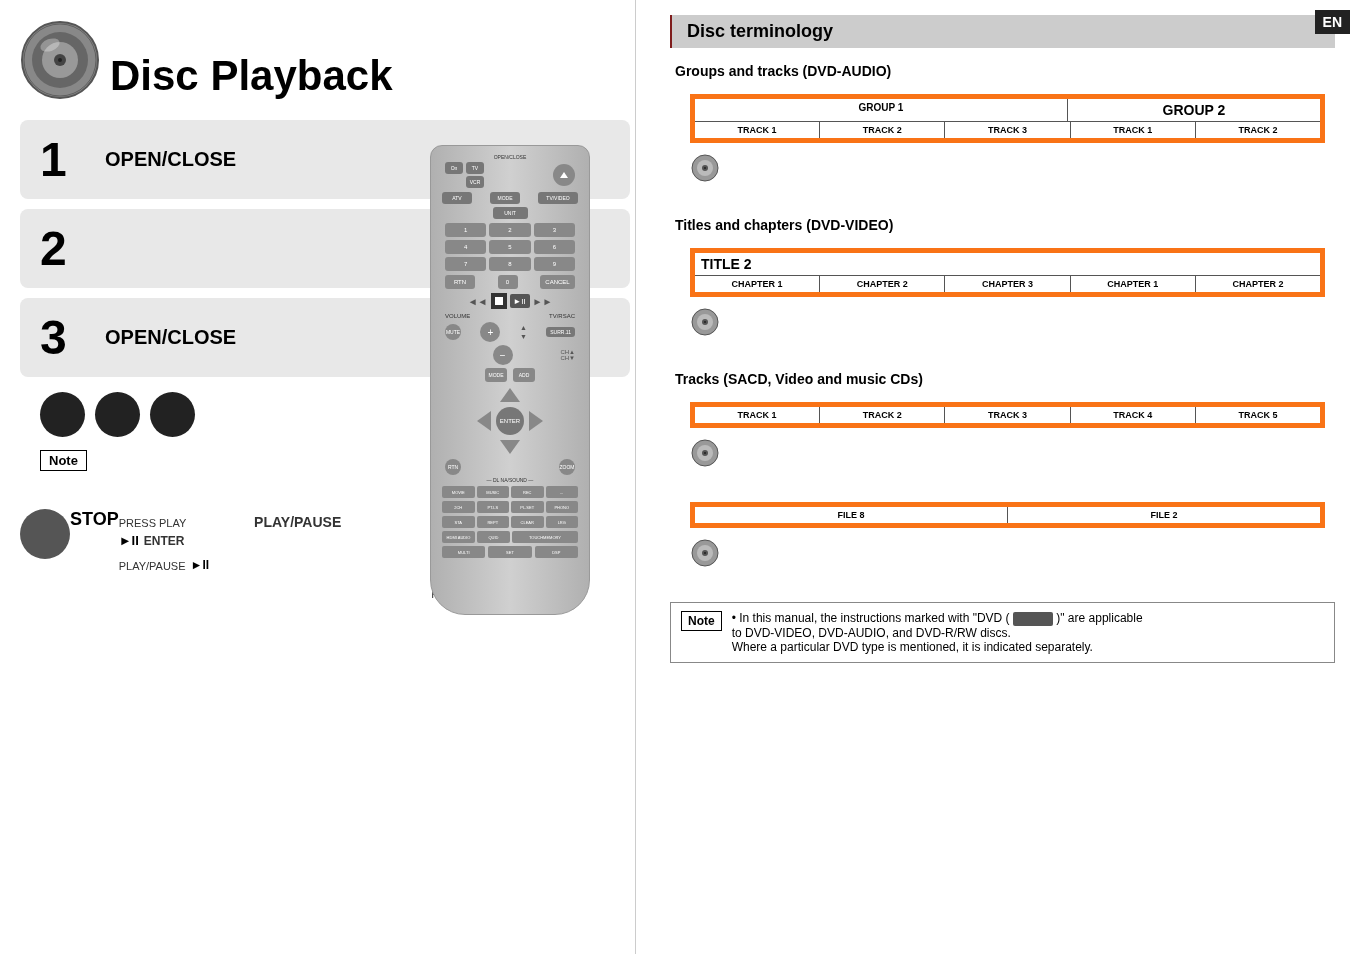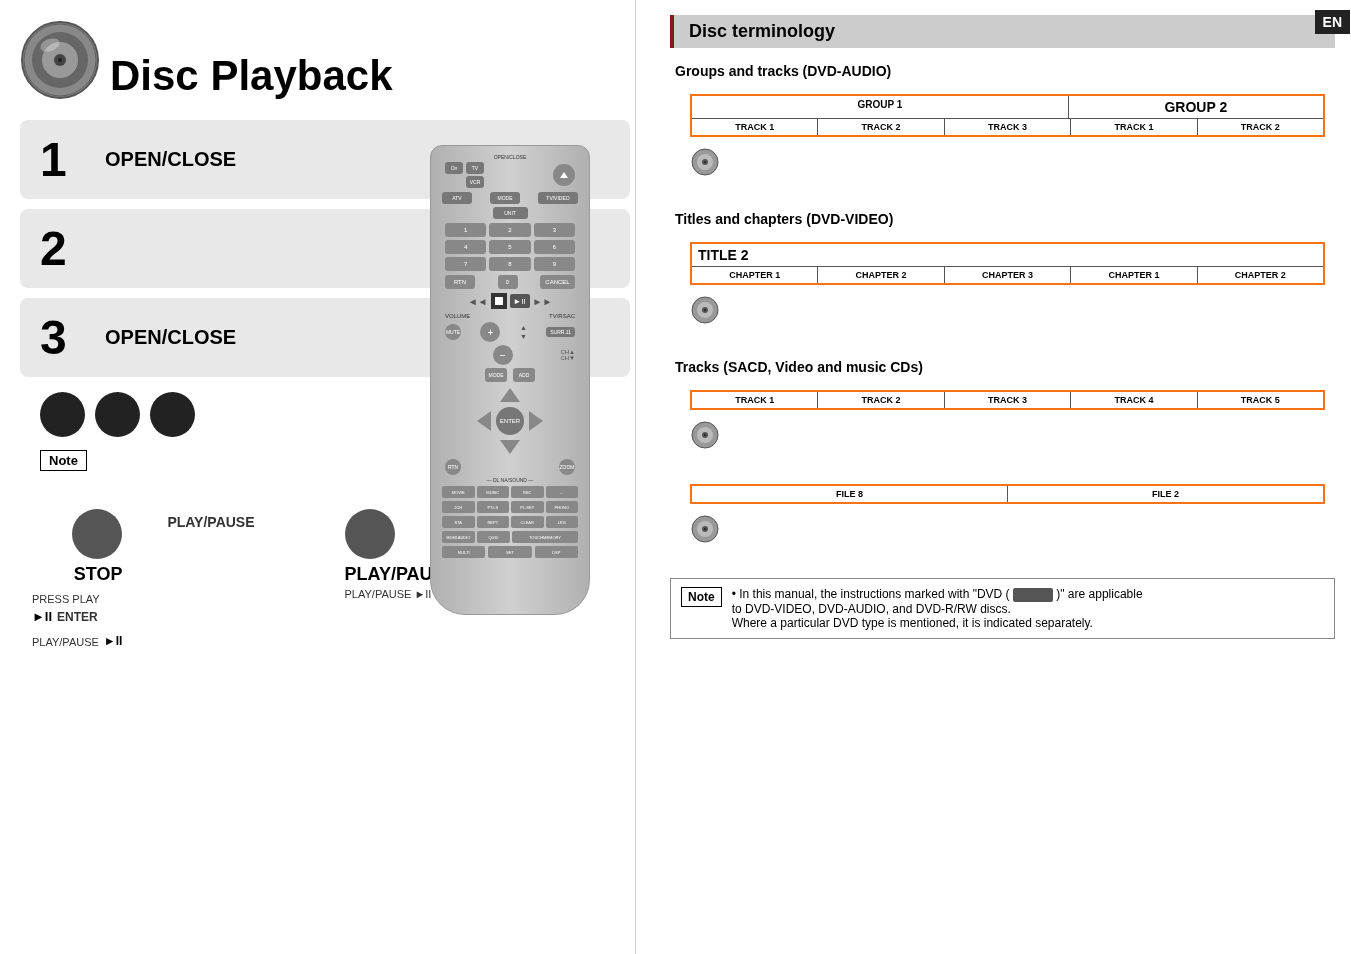--- a/index.html
+++ b/index.html
@@ -89,23 +89,22 @@
 
     
     .bottom-controls {
       display: flex;
       margin-top: 20px;
       align-items: flex-start;
       gap: 30px;
     }
     .stop-section {
       display: flex;
-      flex-direction: column;
-      align-items: flex-end;
-      margin-left: 12px;
+      flex-direction: row;
+      align-items: flex-start;
     }
     .stop-circle {
       width: 50px;
       height: 50px;
       background: #555;
       border-radius: 50%;
       margin-bottom: 5px;
     }
     .stop-label {
       font-size: 18px;
@@ -166,33 +165,33 @@
       font-weight: bold;
       padding: 4px 8px;
     }
 
     .disc-terminology-header {
       background: #ccc;
       padding: 6px 15px;
       font-size: 18px;
       font-weight: bold;
       margin-bottom: 15px;
-      border-left: 4px solid #7f1d1d;
+      border-left: 2px solid #7f1d1d;
     }
 
     .section-title {
       font-size: 14px;
       font-weight: bold;
       margin-bottom: 15px;
       margin-left: 5px;
     }
 
     
     .track-diagram {
-      border: 2px solid #f97316;
+      border: 5px solid #f97316;
       margin: 5px 10px 5px 20px;
       position: relative;
       display: flex;
       flex-direction: column;
     }
     .track-row-bottom {
       display: flex;
       font-size: 9px;
       font-weight: bold;
     }

